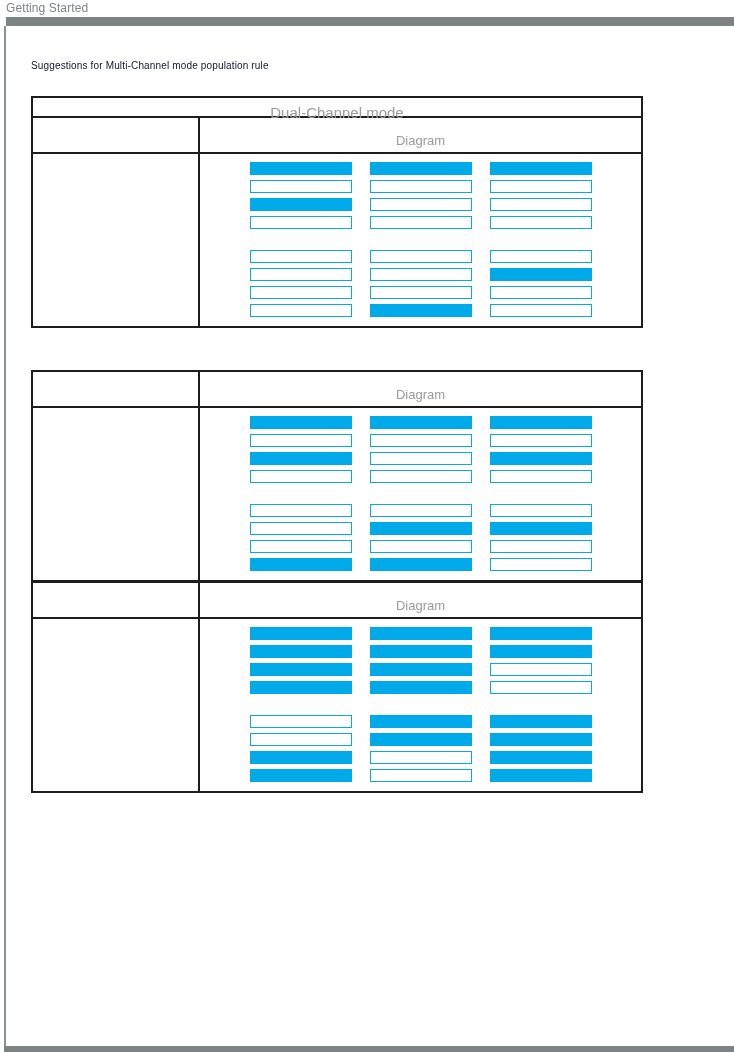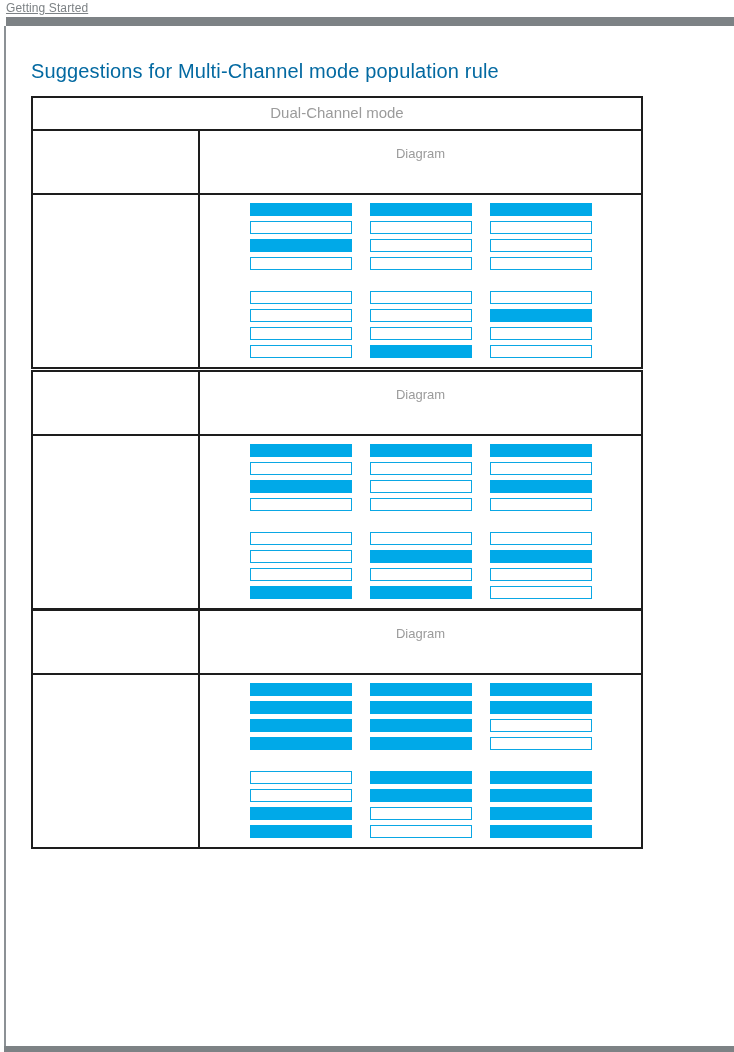--- a/index.html
+++ b/index.html
@@ -10,21 +10,20 @@
     overflow:hidden;
     position:relative;
   }
   
   #breadcrumb{
     position:absolute;left:6px;top:0px;
     font-size:12px;color:#7d8285;
     letter-spacing:.1px;
     line-height:16px;
     white-space:nowrap;
-    text-decoration:underline;
   }
   #header-rule{
     position:absolute;left:6px;top:17px;
     width:728px;height:9px;
     background:#7d8285;
   }
   
   #page-left-edge{
     position:absolute;left:4px;top:26px;
     width:2px;height:1020px;
@@ -36,52 +35,52 @@
     background:#7d8285;
   }
   #page-body{
     position:absolute;left:6px;top:26px;
     width:728px;height:1020px;
     background:#ffffff;
   }
   
   #section-title{
     position:absolute;left:31px;top:60px;
-    font-size:20px;color:#0369a1;
+    font-size:10px;color:#0f172a;
     white-space:nowrap;
     letter-spacing:.15px;
   }
   
   .tbl{
     position:absolute;
     left:31px;width:612px;
     border:2px solid #1d1d1d;
     box-sizing:border-box;
     background:#fff;
   }
   #table-dual{top:96px;}
   #table-triple{top:370px;}
 
   .trow{display:flex;box-sizing:border-box;}
   .trow + .trow{border-top:2px solid #1d1d1d;}
   .trow.thick-top{border-top:3px solid #1d1d1d;}
 
   .mode-title{
-    width:100%;height:31px;line-height:29px;
+    width:100%;height:18px;line-height:29px;
     text-align:center;font-size:15px;color:#9b9b9b;
   }
   .cell-label{
     width:167px;flex:0 0 167px;
     border-right:2px solid #1d1d1d;
     box-sizing:border-box;
   }
   .cell-main{flex:1;box-sizing:border-box;}
 
   .diagram-head{
-    height:62px;line-height:46px;
+    height:34px;line-height:46px;
     text-align:center;font-size:13px;color:#9b9b9b;
   }
 
   
   .diagram{
     padding:8px 0 9px 0;
     display:flex;
     justify-content:center;
     gap:18px;
   }

